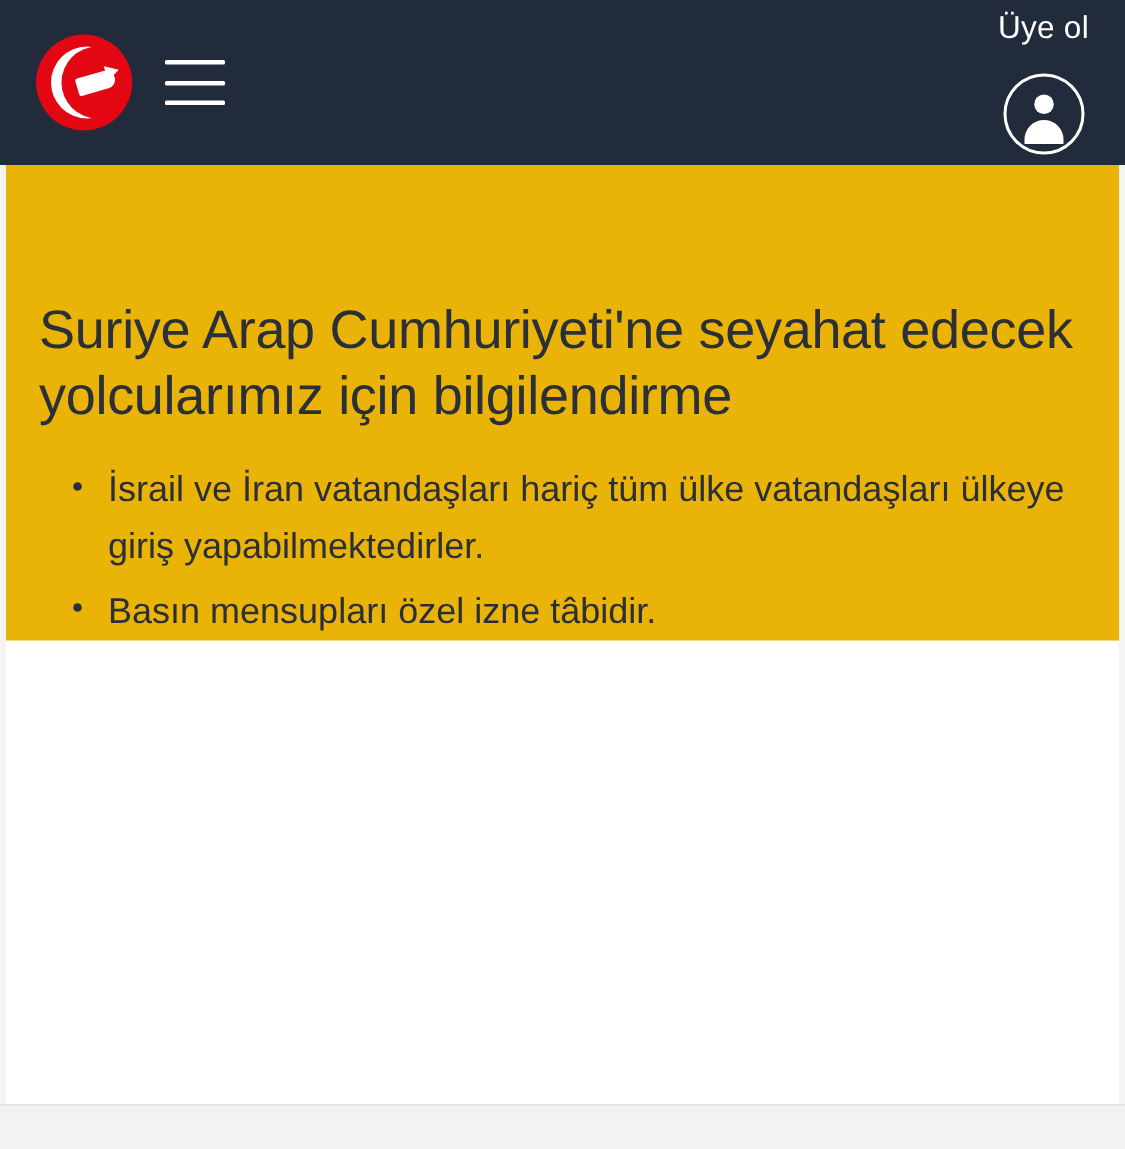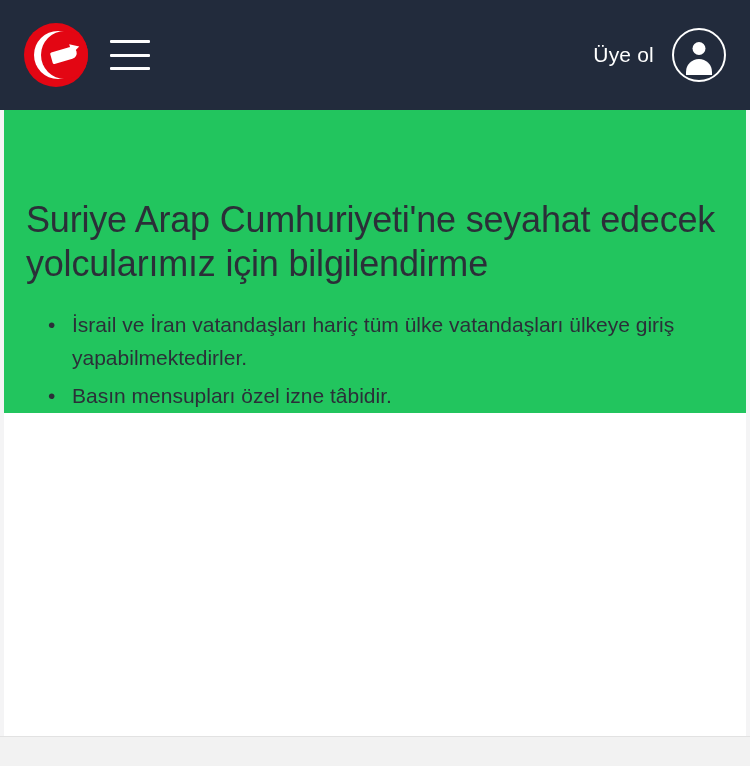--- a/index.html
+++ b/index.html
@@ -94,20 +94,21 @@
     width: 100%;
     background: #ffffff;
     border-radius: 1px;
   }
 
   .header-right {
     margin-left: auto;
     display: flex;
     align-items: center;
     gap: 18px;
+    flex-direction: column;
   }
   .signup-label {
     color: #ffffff;
     font-size: 21px;
     letter-spacing: 0.2px;
     cursor: pointer;
   }
   .avatar {
     width: 54px;
     height: 54px;
@@ -136,21 +137,21 @@
     transform: translateX(-50%);
     width: 26px;
     height: 16px;
     border-radius: 13px 13px 0 0;
     background: #ffffff;
   }
 
   
   .page {
     width: 750px;
-    background: #22c55e;
+    background: #eab308;
     padding: 0 26px;
   }
   .spacer-top { height: 88px; }
 
   h1.title {
     margin: 0;
     color: #2b2f38;
     font-size: 36px;
     font-weight: 400;
     line-height: 1.22;
@@ -160,21 +161,21 @@
     margin: 14px 0 0 0;
     color: #2b2f38;
     font-size: 22px;
     font-weight: 700;
     line-height: 1.35;
   }
   ul.rules {
     margin: 22px 0 0 0;
     padding-left: 46px;
     color: #2b2f38;
-    font-size: 21px;
+    font-size: 24px;
     line-height: 1.6;
     list-style: none;
   }
   ul.rules li {
     position: relative;
     margin-bottom: 4px;
   }
   ul.rules li::before {
     content: "•";
     position: absolute;

